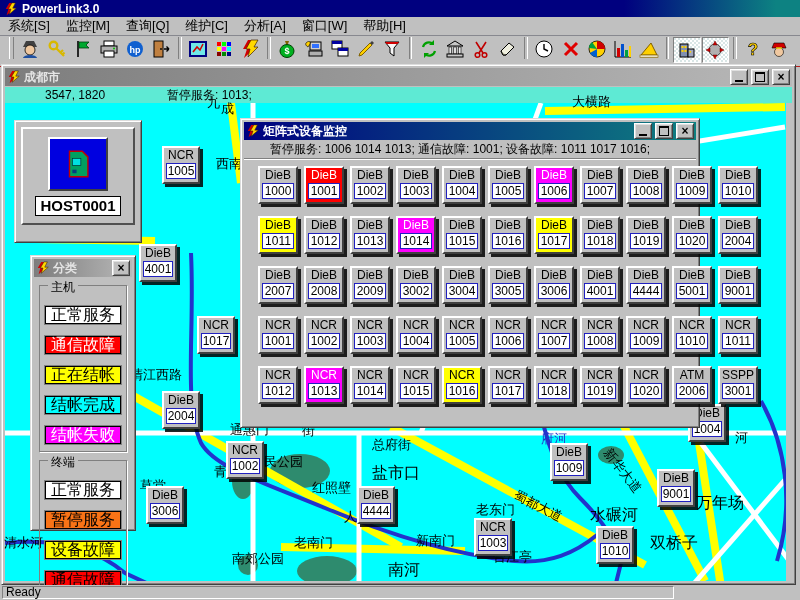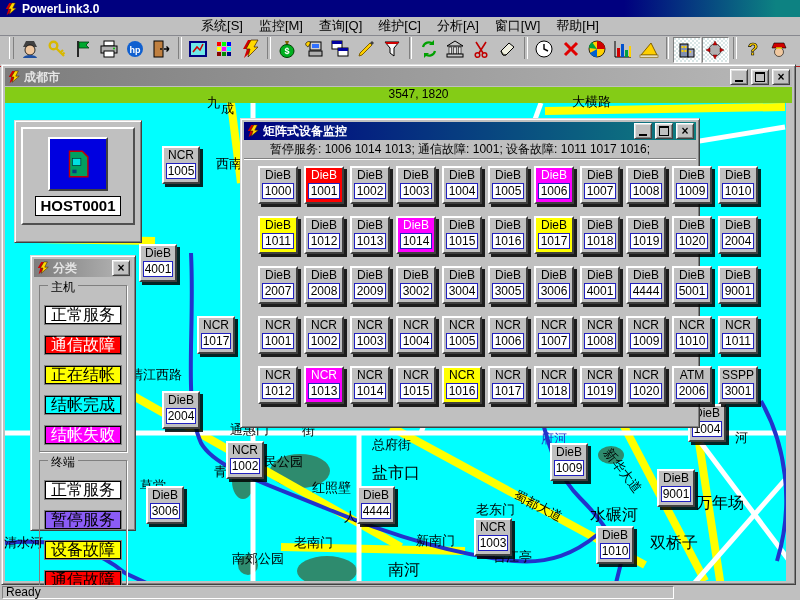--- a/index.html
+++ b/index.html
@@ -3,21 +3,21 @@
 <meta charset="utf-8">
 <style>
   html,body{margin:0;padding:0;}
   body{width:800px;height:600px;overflow:hidden;position:relative;background:#c0c0c0;
        font-family:"Liberation Sans",sans-serif;-webkit-font-smoothing:none;}
   
   .titlebar-app{height:17px;display:flex;align-items:center;gap:4px;padding:0 4px;
     background:linear-gradient(90deg,#00007f 0%,#00007f 78%,#0d8282 97%,#0d8282 100%);
     color:#fff;font-weight:bold;font-size:12px;}
   .menubar{height:18px;display:flex;align-items:center;font-size:13px;color:#000;
-    border-bottom:1px solid #87888f;background:#c0c0c0;justify-content:center;}
+    border-bottom:1px solid #87888f;background:#c0c0c0;}
   .menu-item{padding:1px 8px;white-space:nowrap;}
   .toolbar{height:28px;display:flex;align-items:flex-start;padding:1px 8px;gap:1px;
     border-bottom:1px solid #b91c1c;background:#c0c0c0;}
   .tgrip{width:3px;height:22px;border-left:1px solid #fff;border-right:1px solid #808080;margin:0 3px 0 1px;}
   .tsep{width:2px;height:22px;border-left:1px solid #808080;border-right:1px solid #fff;margin:0 3px;}
   .tbtn{width:26px;height:24px;display:flex;align-items:center;justify-content:center;background:#c0c0c0;}
   .tbtn.pressed{border:1px solid;border-color:#808080 #fff #fff #808080;
     background:#d9e6e6;
     background-image:linear-gradient(45deg,#fff 25%,transparent 25%,transparent 75%,#fff 75%),
                      linear-gradient(45deg,#fff 25%,transparent 25%,transparent 75%,#fff 75%);
@@ -34,21 +34,21 @@
   .wicon{width:14px;height:14px;flex:0 0 14px;}
   .wicon svg{width:14px;height:14px;display:block;}
   .cbtn{width:16px;height:14px;flex:0 0 16px;background:#c0c0c0;border:1px solid;border-color:#fff #404040 #404040 #fff;
     box-shadow:inset 1px 1px 0 #dfdfdf, inset -1px -1px 0 #808080;display:flex;align-items:center;justify-content:center;}
   .g-min{width:8px;height:2px;background:#000;margin-top:7px;}
   .g-max{width:8px;height:7px;border:1px solid #000;border-top-width:2px;}
   .g-x{font:bold 12px "Liberation Sans",sans-serif;color:#000;line-height:10px;}
   .g-x::before{content:"×";}
   
   #chengdu-window{left:1px;top:64px;width:795px;height:521px;z-index:1;}
-  .cd-info{height:16px;background:#84cc16;font-size:12px;display:flex;align-items:center;color:#000;flex-direction:column;}
+  .cd-info{height:16px;background:#5eead4;font-size:12px;display:flex;align-items:center;color:#000;}
   .cd-coords{margin-left:40px;}
   .cd-status{margin-left:62px;}
   .cd-map{position:relative;margin-right:6px;height:calc(100% - 35px);background:#00ffff;overflow:hidden;}
   .cd-map svg{position:absolute;left:0;top:0;}
   
   #map-layer{position:absolute;left:0;top:0;width:800px;height:600px;z-index:2;pointer-events:none;}
   #map-layer *{pointer-events:auto;}
   .mlabel{position:absolute;font-size:13px;color:#000;white-space:nowrap;transform-origin:0 0;line-height:14px;}
   
   .dev{width:38px;background:#c0c0c0;border:2px solid;border-color:#fff #404040 #404040 #fff;
@@ -551,21 +551,21 @@
         <div class="gb-label">主机</div>
         <div class="leg" style="background: rgb(255, 255, 255); color: rgb(0, 0, 0);">正常服务</div>
         <div class="leg" style="background: rgb(255, 0, 0); color: rgb(255, 255, 255);">通信故障</div>
         <div class="leg" style="background: rgb(255, 255, 0); color: rgb(0, 0, 0);">正在结帐</div>
         <div class="leg" style="background: rgb(0, 255, 255); color: rgb(0, 0, 0);">结帐完成</div>
         <div class="leg" style="background: rgb(255, 0, 255); color: rgb(255, 255, 255);">结帐失败</div>
       </div>
       <div class="groupbox">
         <div class="gb-label">终端</div>
         <div class="leg" style="background: rgb(255, 255, 255); color: rgb(0, 0, 0);">正常服务</div>
-        <div class="leg" style="background: #8b5cf6; color: rgb(0, 0, 0);">暂停服务</div>
+        <div class="leg" style="background: #f97316; color: rgb(0, 0, 0);">暂停服务</div>
         <div class="leg" style="background: rgb(255, 255, 0); color: rgb(0, 0, 0);">设备故障</div>
         <div class="leg" style="background: rgb(255, 0, 0); color: rgb(0, 0, 0);">通信故障</div>
       </div>
     </div>
 </div>
 
 <div class="win" id="matrix-window">
   <div class="tb active">
     <span class="wicon">
         <svg viewBox="0 0 16 16">

